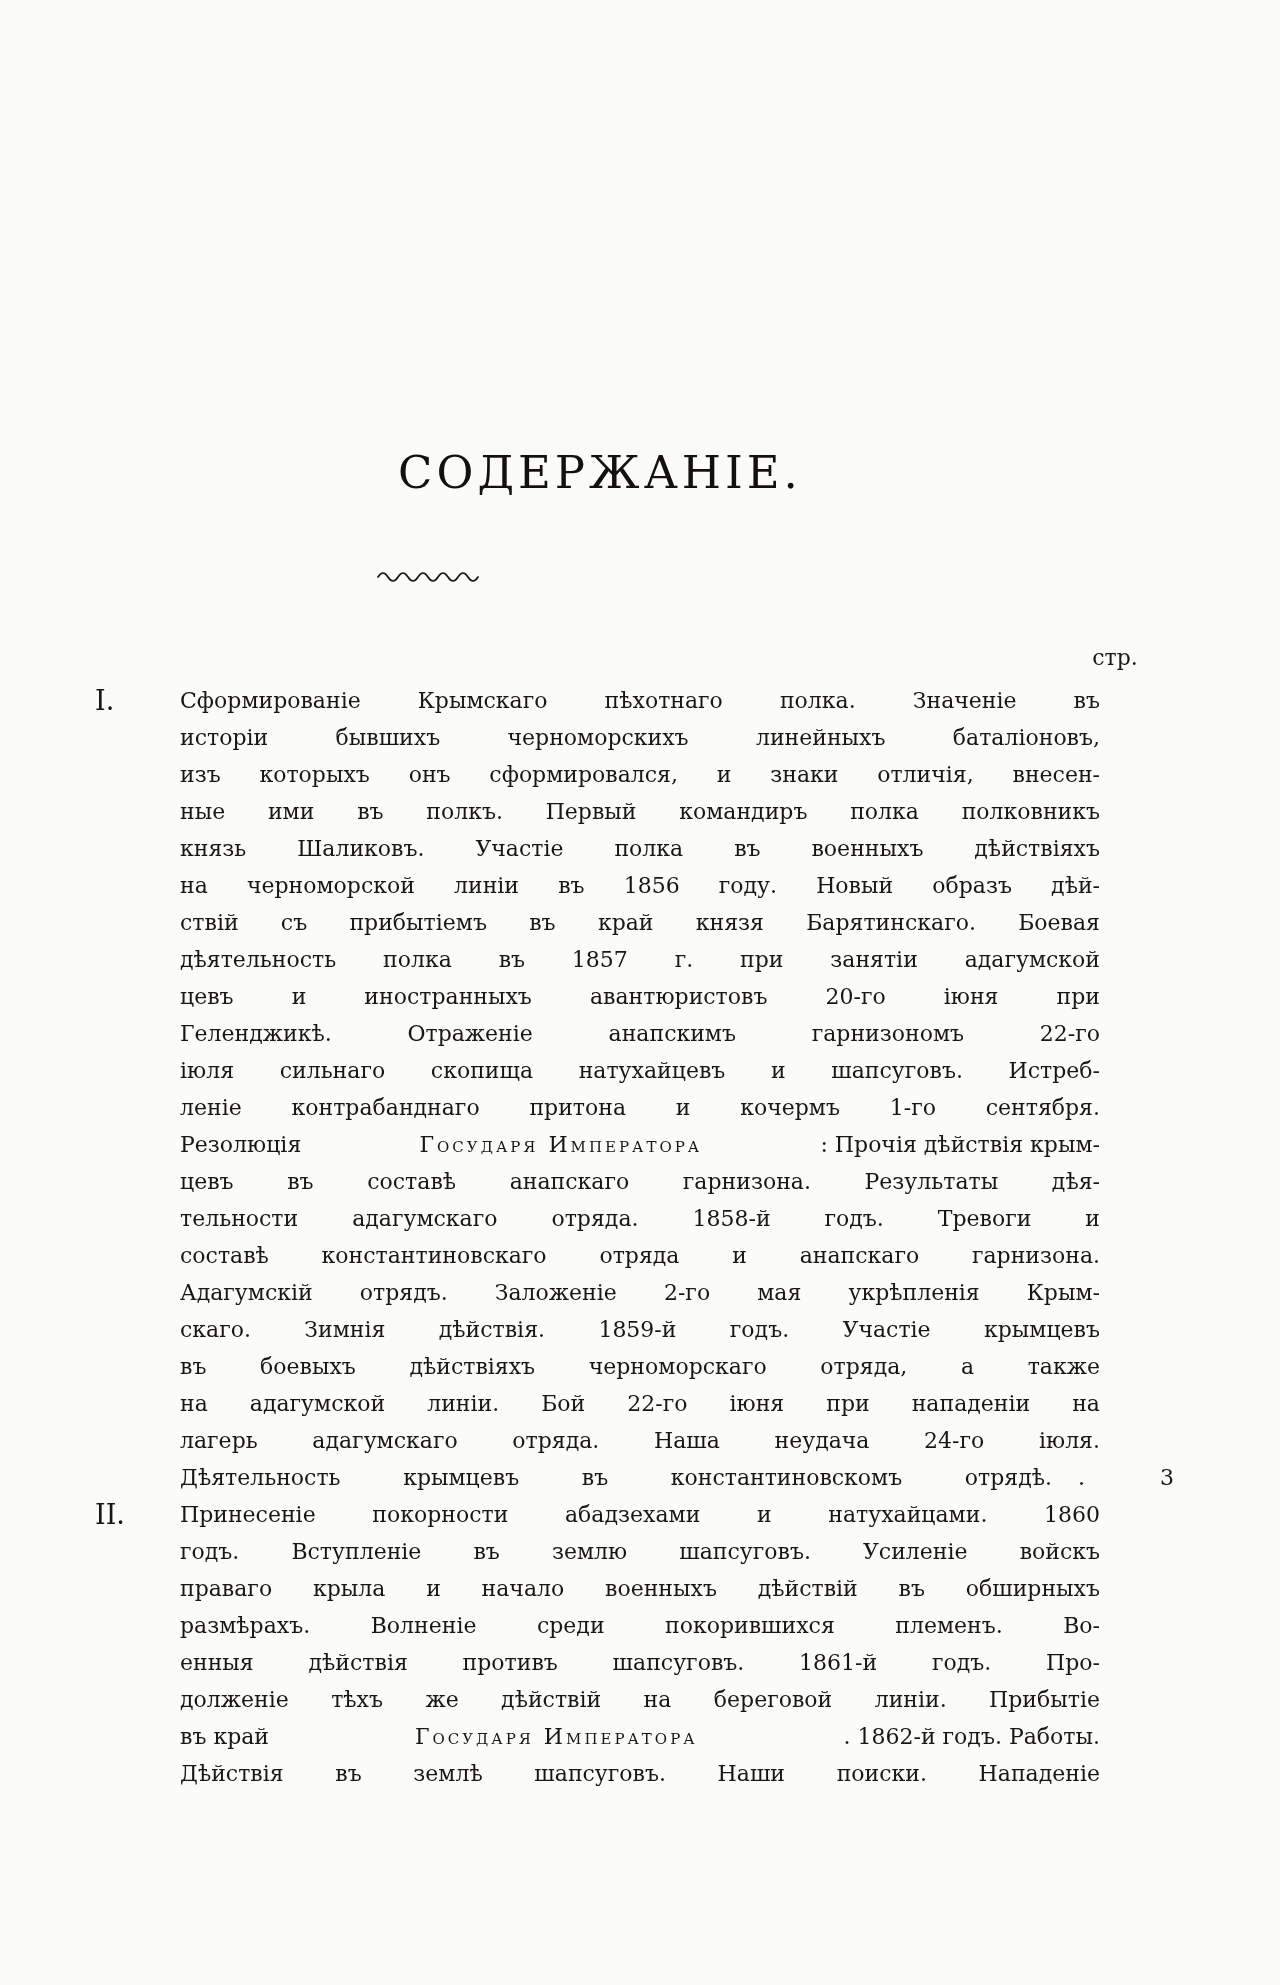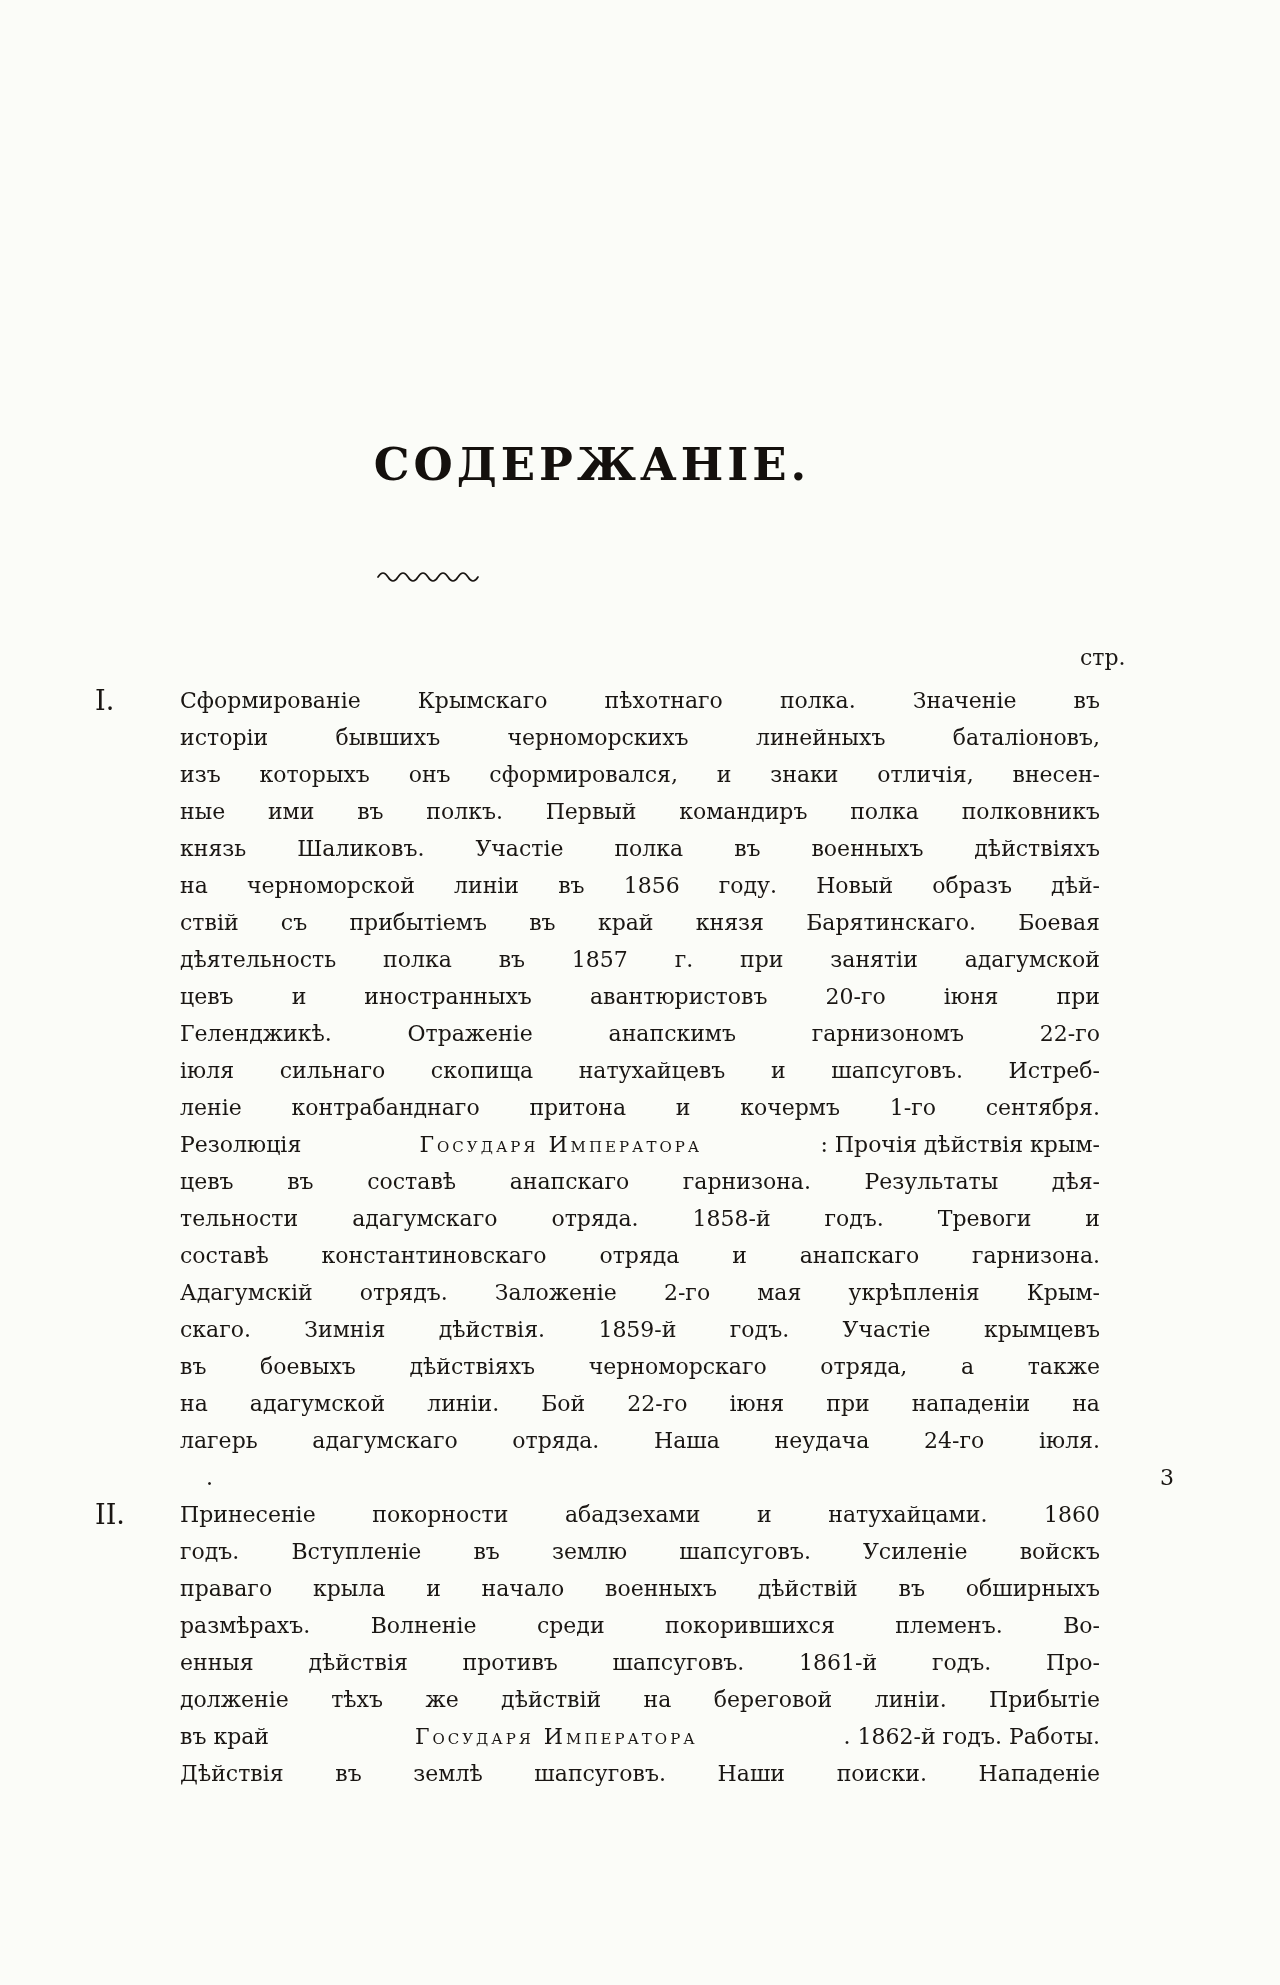--- a/index.html
+++ b/index.html
@@ -14,40 +14,41 @@
     height: 1985px;
     background: #fbfcf8;
     color: #1a1613;
     overflow: hidden;
   }
   .title {
     position: absolute;
     top: 438px;
     left: 0;
     width: 1184px;
-    margin: 0;
+    margin: 8px;
     text-align: center;
     font-size: 45px;
-    font-weight: 700;
+    font-weight: 400;
     letter-spacing: 4px;
     color: #14100d;
   }
   .divider {
     position: absolute;
     top: 568px;
     left: 375px;
     width: 106px;
     height: 16px;
   }
   .col-header {
     position: absolute;
     top: 645px;
     left: 1080px;
     width: 70px;
     font-size: 22px;
+    text-align: center;
   }
   .toc {
     position: absolute;
     top: 682px;
     left: 95px;
     width: 1085px;
   }
   .entry {
     display: grid;
     grid-template-columns: 85px 1000px;
@@ -128,20 +129,21 @@
           </div>
         <div class="ln">цевъ въ составѣ анапскаго гарнизона. Результаты дѣя-</div>
         <div class="ln">тельности адагумскаго отряда. 1858-й годъ. Тревоги и</div>
         <div class="ln">составѣ константиновскаго отряда и анапскаго гарнизона.</div>
         <div class="ln">Адагумскій отрядъ. Заложеніе 2-го мая укрѣпленія Крым-</div>
         <div class="ln">скаго. Зимнія дѣйствія. 1859-й годъ. Участіе крымцевъ</div>
         <div class="ln">въ боевыхъ дѣйствіяхъ черноморскаго отряда, а также</div>
         <div class="ln">на адагумской линіи. Бой 22-го іюня при нападеніи на</div>
         <div class="ln">лагерь адагумскаго отряда. Наша неудача 24-го іюля.</div>
         <div class="ln ln-last">
+          <span class="jtext">Дѣятельность крымцевъ въ константиновскомъ отрядѣ.</span>
             <span class="leader-dot">.</span>
             <span class="spacer"></span>
             <span class="pagenum">3</span>
         </div>
       </div>
     </section>
 
     <section class="entry">
       <div class="numeral">II.</div>
       <div class="lines">

